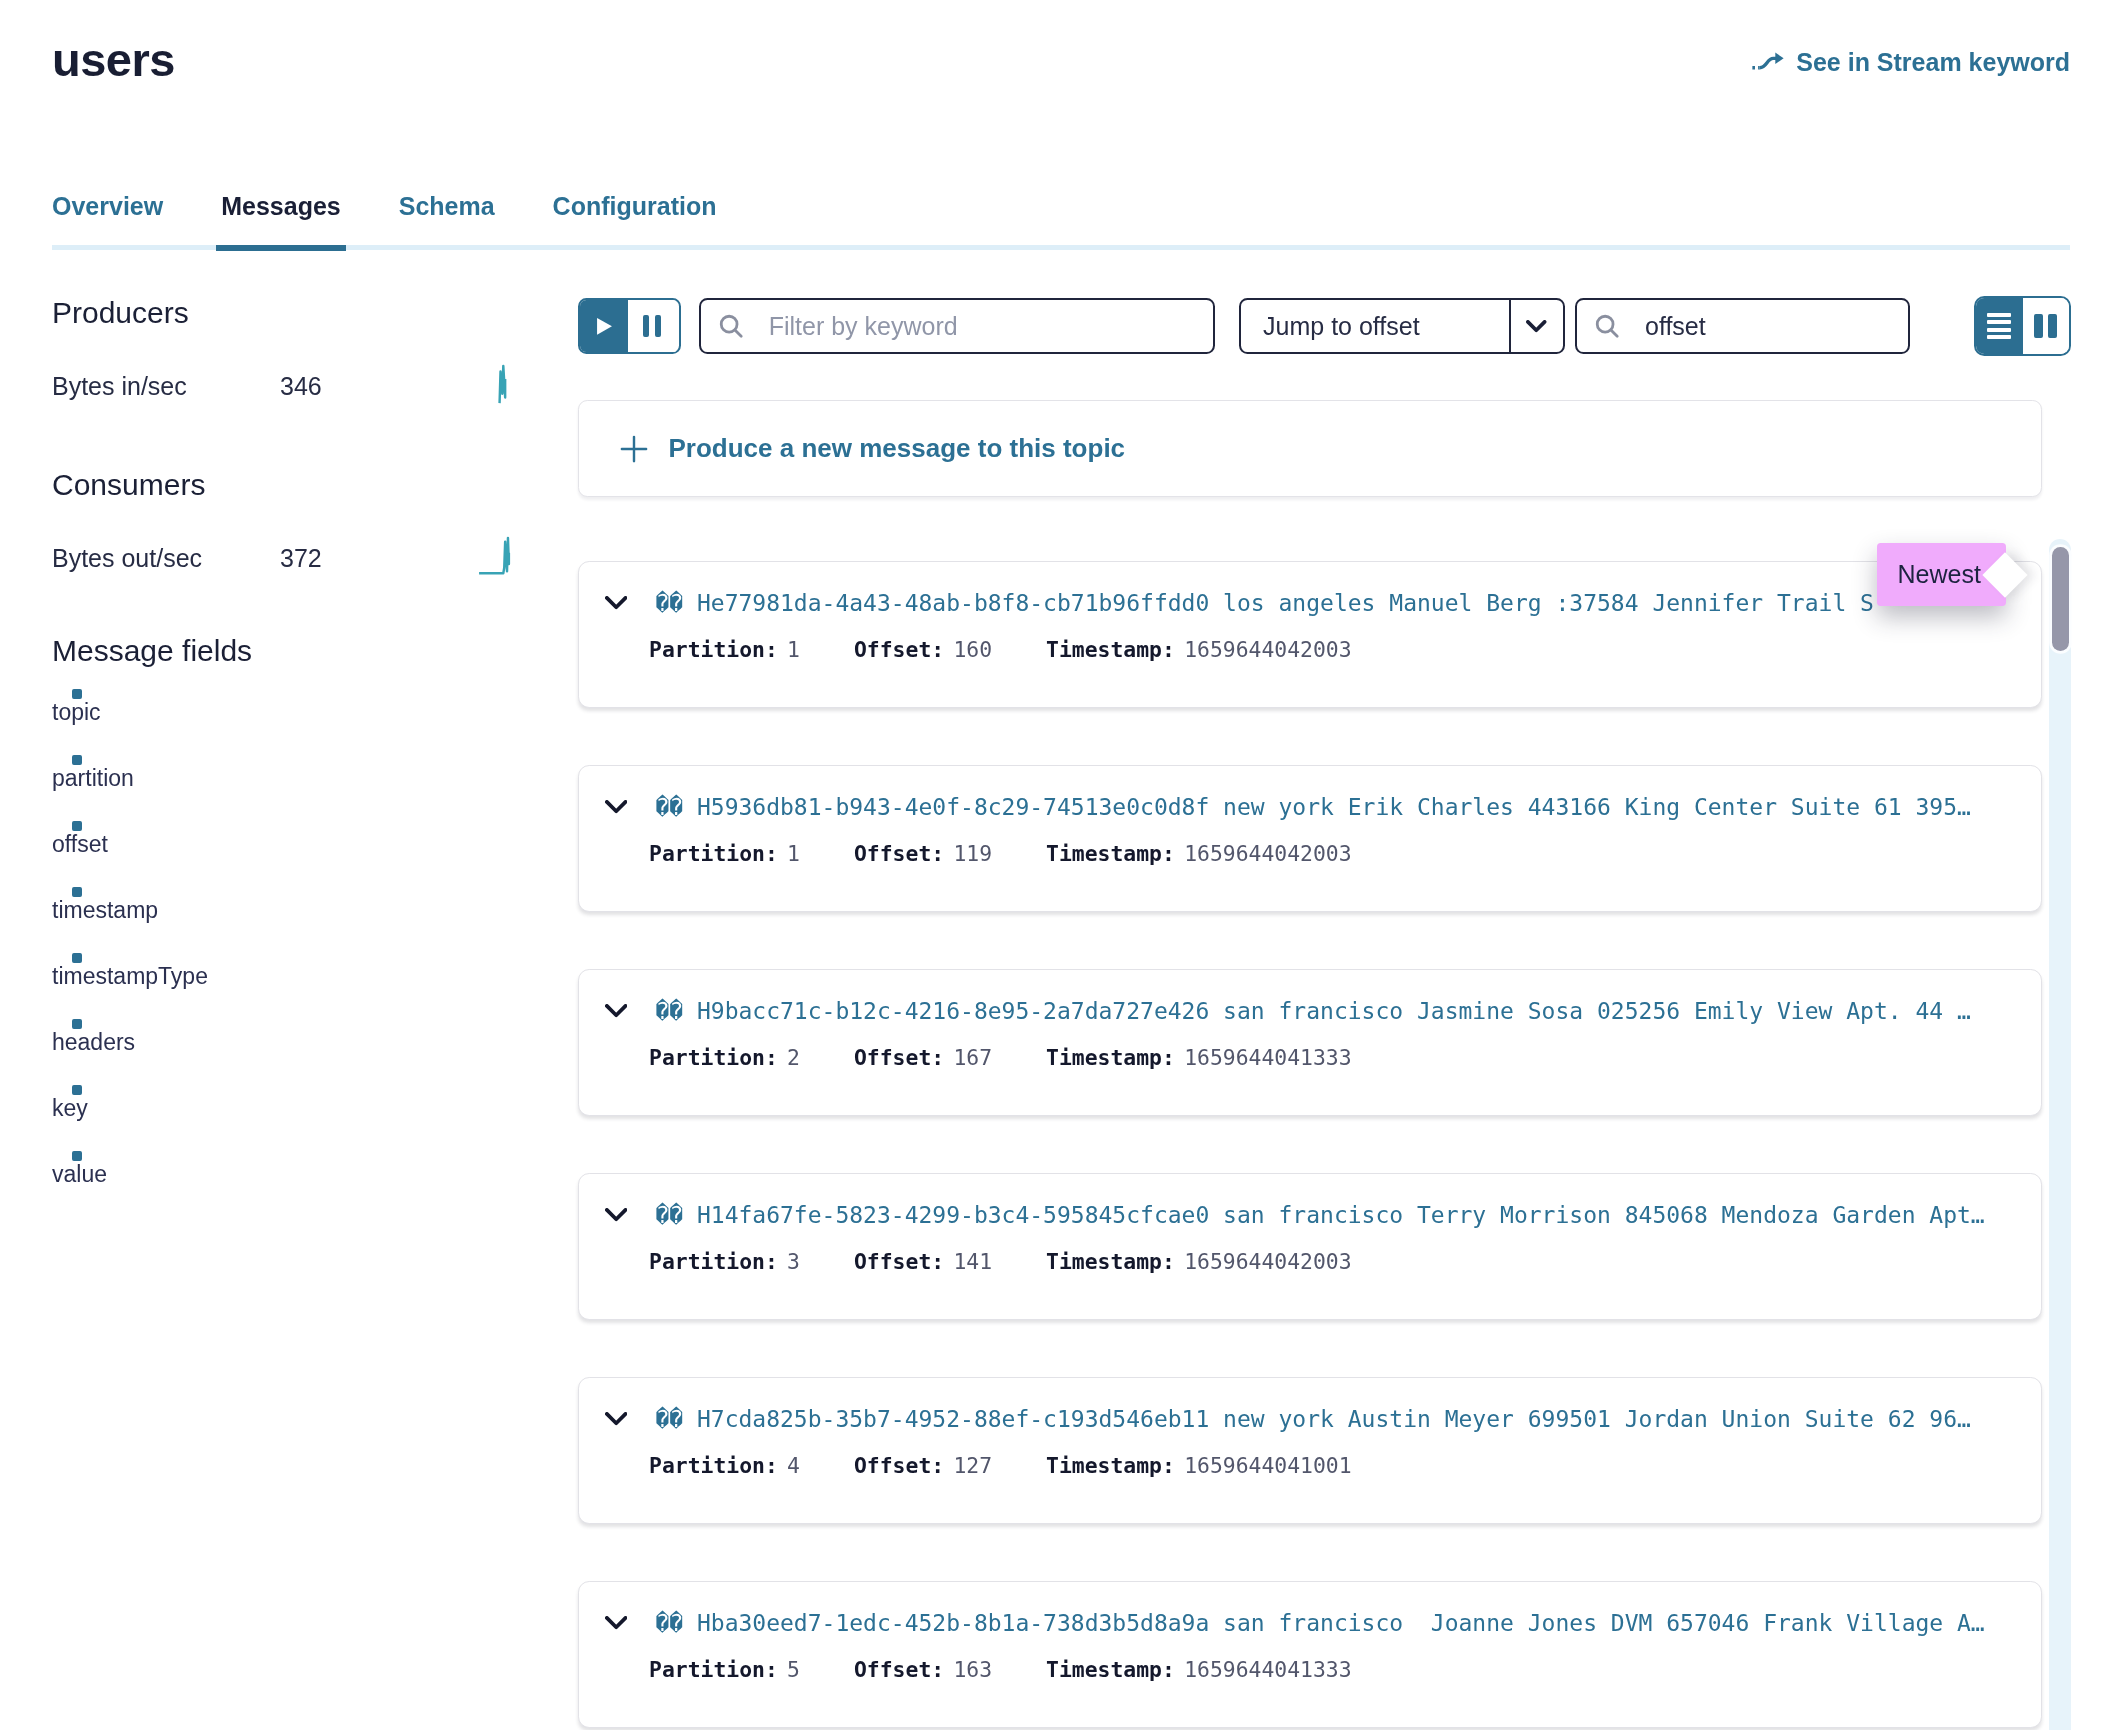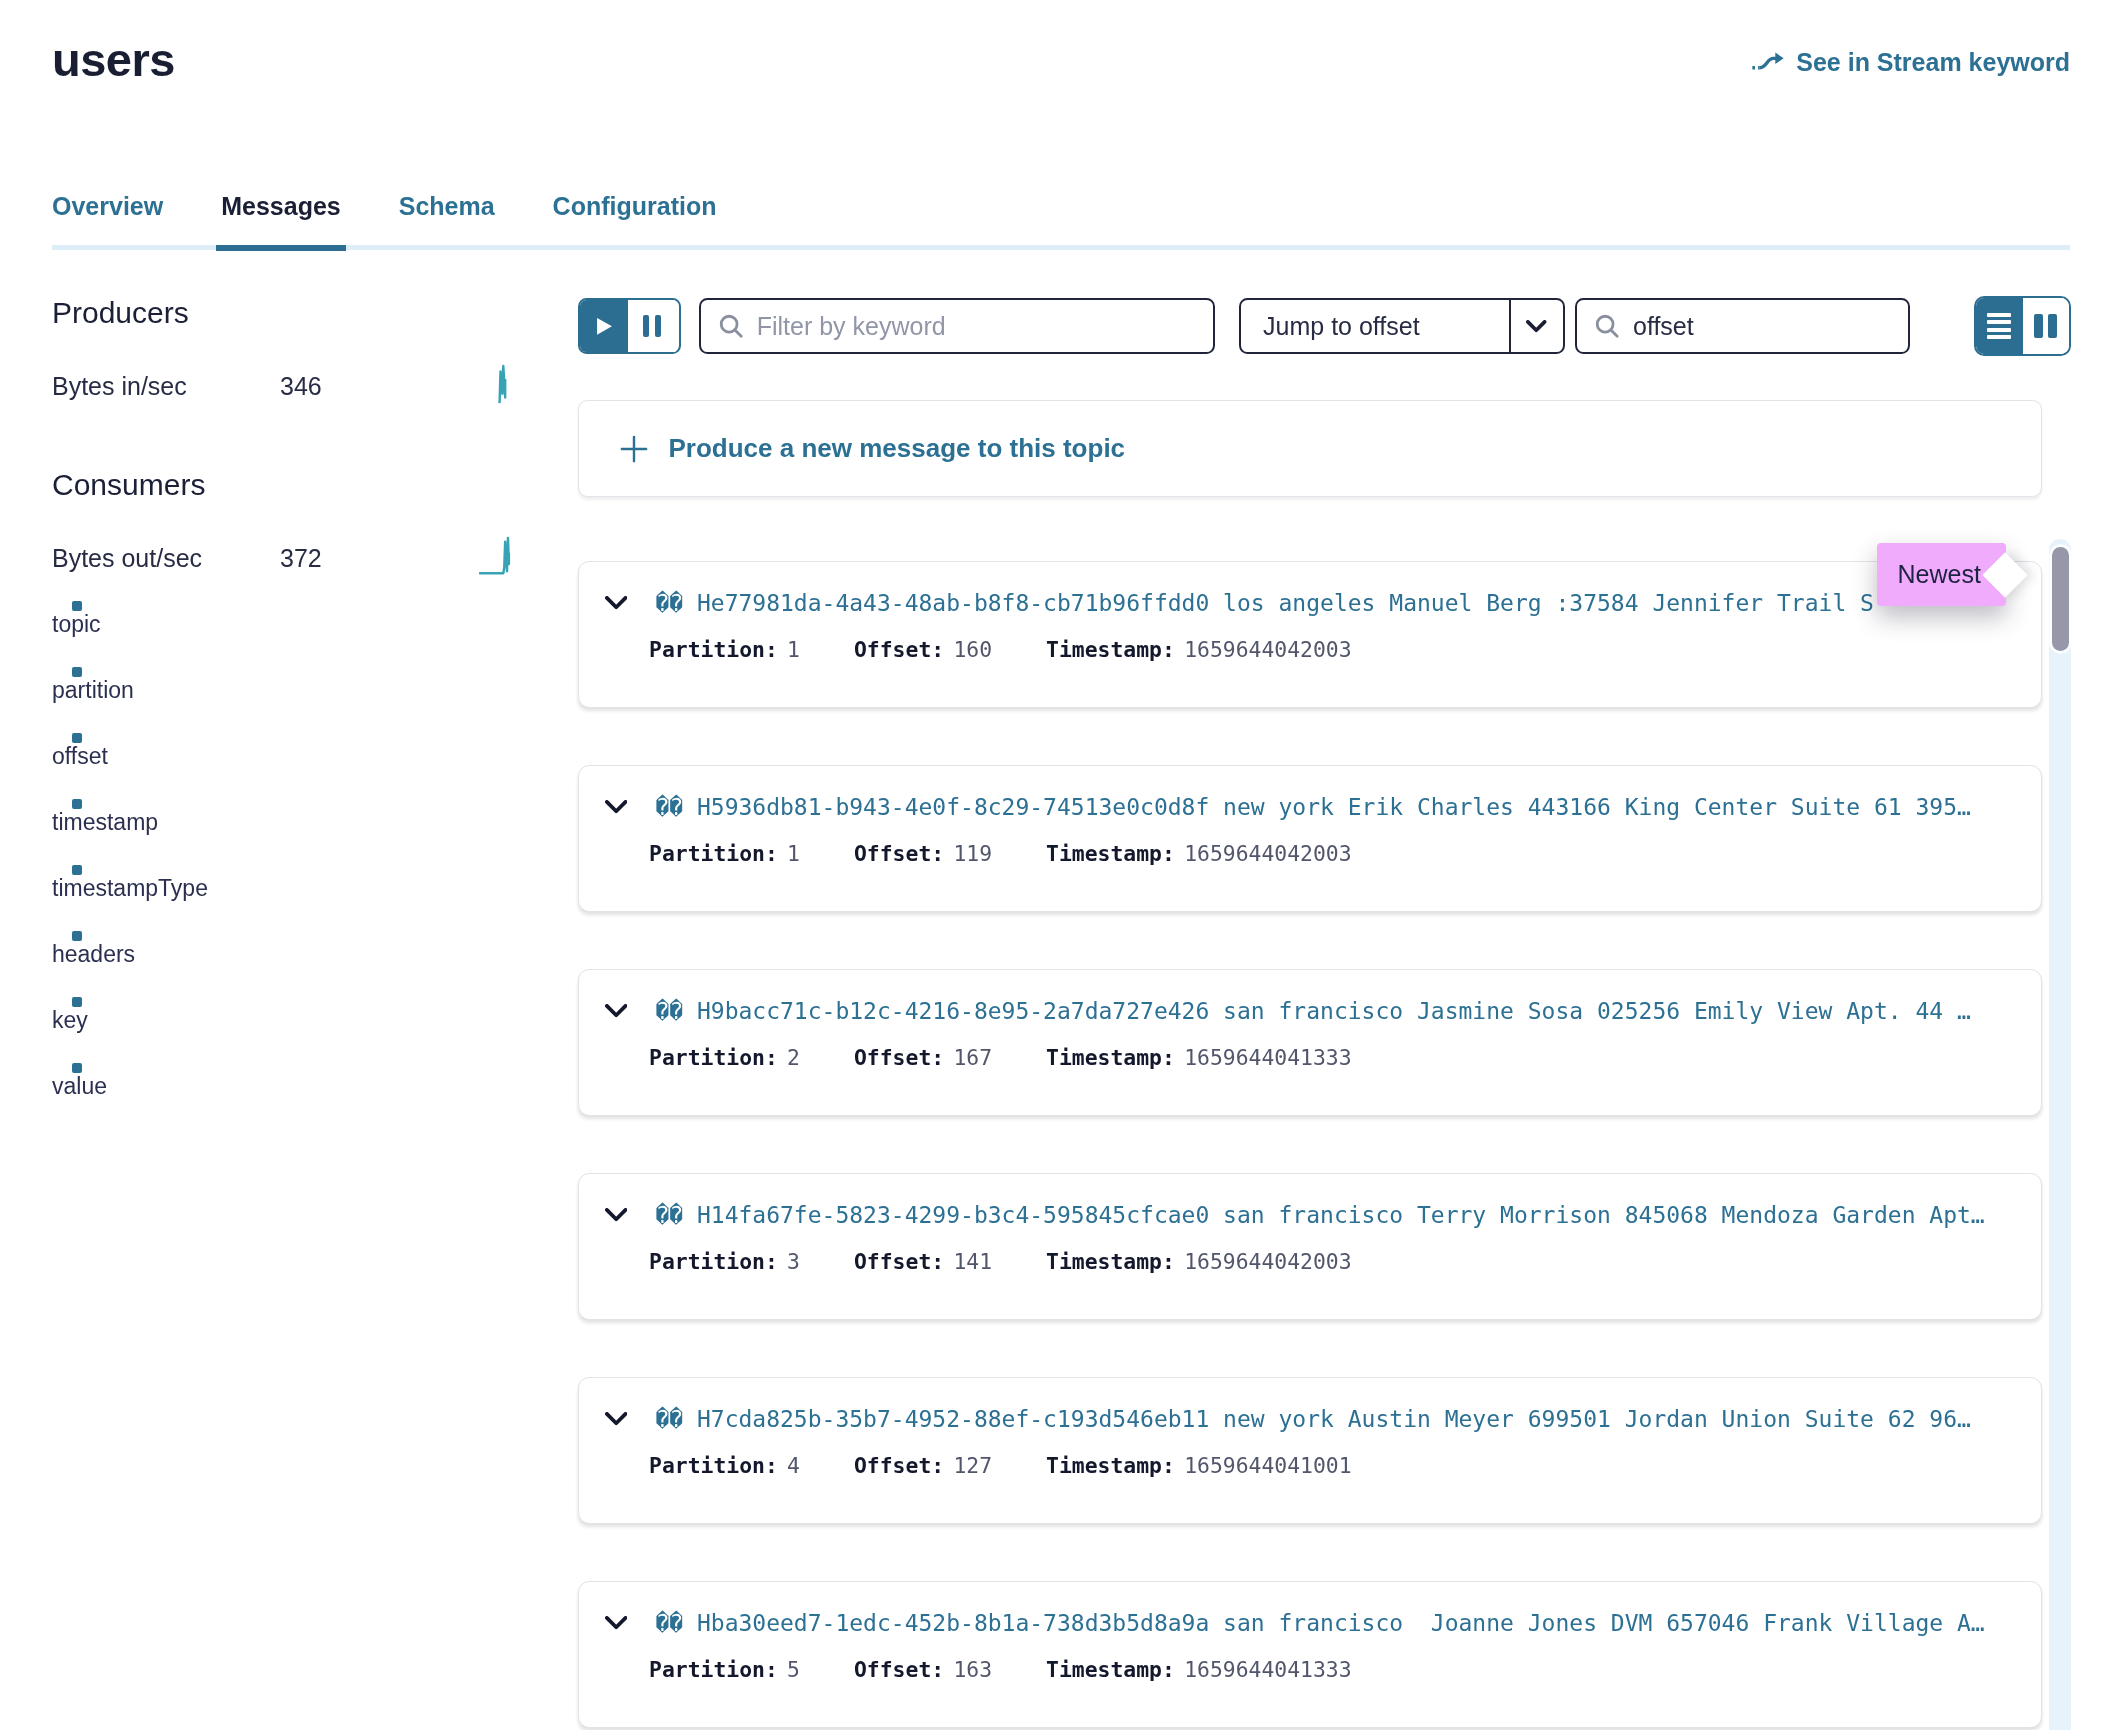--- a/index.html
+++ b/index.html
@@ -48,21 +48,21 @@
     display:flex; width:103px; height:56px; border:2.8px solid #2c6e91; border-radius:8.4px;
     overflow:hidden; background:#fff; flex:none;
   }
   .pp-seg { width:48px; display:flex; align-items:center; justify-content:center; cursor:pointer; }
   .pp-play { background:#2c6e91; }
   .pp-pause { background:#ffffff; }
   .pause-bars { display:flex; gap:5.6px; }
   .pause-bars i { display:block; width:6.5px; height:22.4px; background:#2c6e91; border-radius:1.9px; }
   .text-input {
     height:56px; border:2.8px solid #20253c; border-radius:8.4px; background:#fff;
-    display:flex; align-items:center; padding:0 17px; gap:13px;
+    display:flex; align-items:center; padding:0 17px; gap:25px;
   }
   .filter-box { width:516px; margin-left:17.7px; }
   .filter-box input, .offset-box input {
     border:none; outline:none; font-size:25px; color:#272c44; width:100%;
     font-family:"Liberation Sans", sans-serif; background:transparent;
   }
   .filter-box input::placeholder { color:#9096a8; }
   .jump-select {
     width:326px; height:56px; margin-left:24px; border:2.8px solid #20253c; border-radius:8.4px;
     display:flex; align-items:center; cursor:pointer; background:#fff;justify-content:flex-end;
@@ -173,20 +173,21 @@
   <div class="metric">
     <span class="metric-label">Bytes out/sec</span>
     <span class="metric-value">372</span>
     <span class="spark">
       <svg width="43" height="41" viewBox="0 0 46 44">
         <polyline fill="none" stroke="#38a3b5" stroke-width="2.6" stroke-linejoin="round" points="0,40 26,40 27,34 28,6 30,38 31,2 32,30 32,18"></polyline>
       </svg>
     </span>
   </div>
 
+  <div class="side-heading gap-md">Message fields</div>
   <ul class="field-list">
     <li class="field-item">
         <span class="field-bullet"></span>
         <span class="field-label">topic</span>
       </li>
     <li class="field-item">
         <span class="field-bullet"></span>
         <span class="field-label">partition</span>
       </li>
     <li class="field-item">

